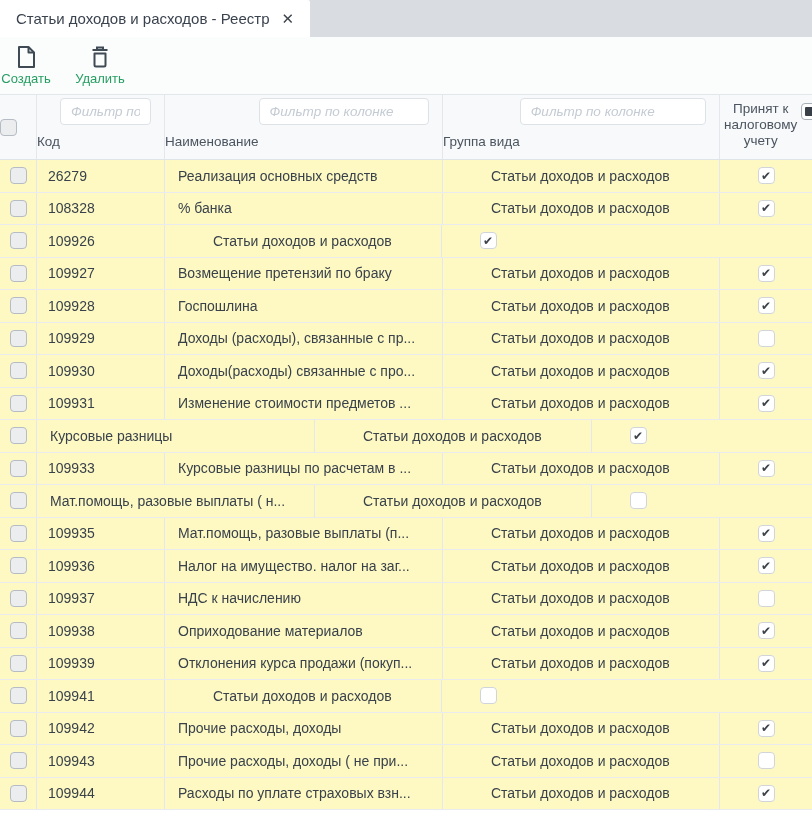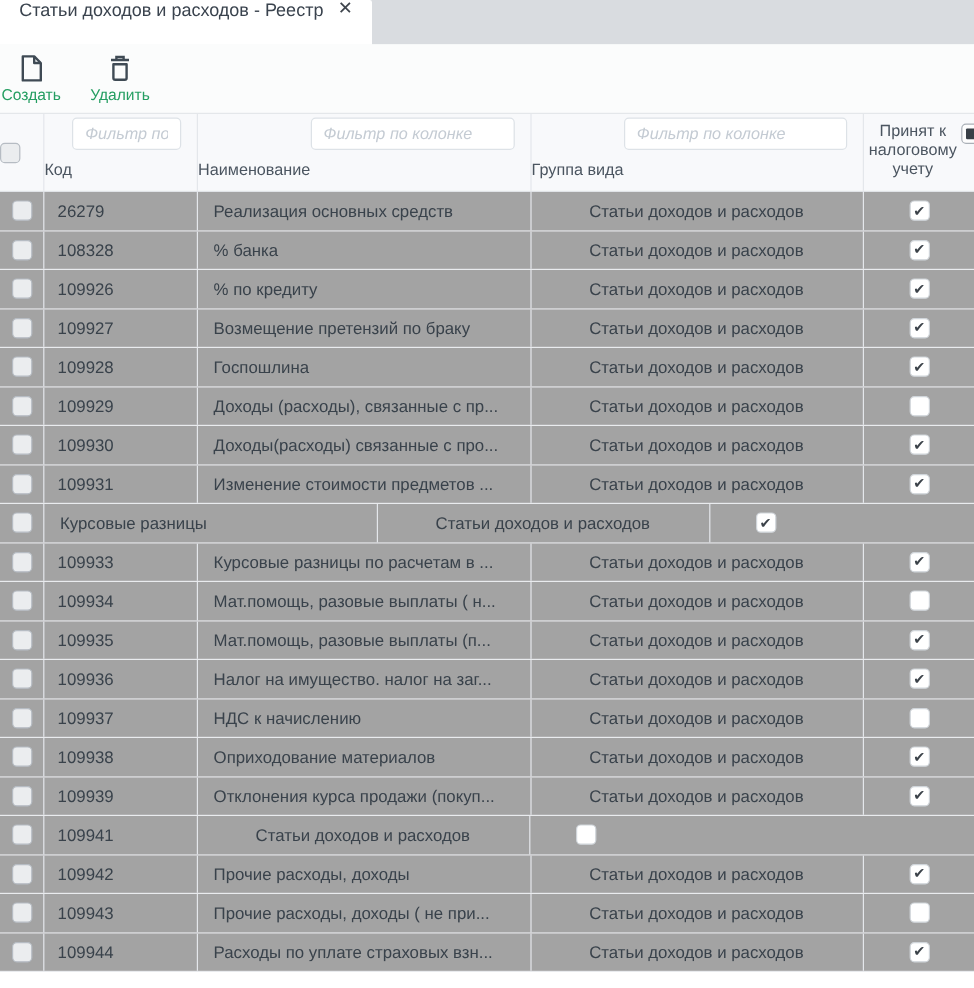--- a/index.html
+++ b/index.html
@@ -5,21 +5,21 @@
   html,body{margin:0;padding:0;}
   body{
     width:812px;height:823px;overflow:hidden;
     font-family:"Liberation Sans","DejaVu Sans",sans-serif;
     background:#ffffff;color:#39424b;
     -webkit-font-smoothing:antialiased;
   }
   
   .tabbar{height:37px;background:#d9dce0;display:flex;align-items:stretch;}
   .tab{
-    background:#ffffff;display:flex;align-items:flex-start;gap:12px;
+    background:#ffffff;display:flex;align-items:center;gap:12px;
     padding:0 16px;max-width:320px;border-top-right-radius:2px;
   }
   .tab-title{font-size:15px;color:#3a434e;white-space:nowrap;}
   .tab-close{font-size:15px;color:#3f454d;font-weight:bold;cursor:pointer;line-height:1;}
   
   .toolbar{
     height:58px;background:#fbfcfc;border-bottom:1px solid #e4e7ea;
     display:flex;align-items:center;gap:22px;box-sizing:border-box;
   }
   .tbtn{
@@ -59,21 +59,21 @@
   .cb{
     width:17px;height:17px;border-radius:4px;box-sizing:border-box;
     display:inline-flex;align-items:center;justify-content:center;cursor:pointer;
   }
   .cb-gray{background:#ebedef;border:1px solid #b6bcc3;}
   .cb-white{background:#ffffff;border:1px solid #d0d5da;}
   .cb-ind{background:#fdfdfd;border:1px solid #aab0b7;}
   .cb-ind::after{content:"";width:9px;height:9px;background:#383f46;border-radius:1px;}
   .cb-white.checked::after{content:"✔";font-size:12px;font-weight:bold;color:#3b4249;line-height:1;}
   
-  .row{display:flex;height:31.5px;border-bottom:1px solid #e9ebee;background:#a3a3a3;}
+  .row{display:flex;height:31.5px;border-bottom:1px solid #e9ebee;background:#fef9c3;}
   .row .cell{display:flex;align-items:center;overflow:hidden;}
   .row .c0{justify-content:center;}
   .row .c4{justify-content:center;}
   .txt{white-space:nowrap;overflow:hidden;font-size:14px;color:#39424b;padding:0 10px;}
   .c1 .txt{padding-left:11px;}
   .c2 .txt{padding-left:13px;}
   .c3 .txt{padding-left:8px;margin-left:40px;}
 </style>
 </head>
 <body>
@@ -179,23 +179,20 @@
     </div>
   </div>
 
   <div class="row">
     <div class="cell c0 vb">
       <span class="cb cb-gray"></span>
     </div>
     <div class="cell c1 vb">
           <span class="txt">109926</span>
         </div>
-    <div class="cell c2 vb">
-          <span class="txt">% по кредиту</span>
-        </div>
     <div class="cell c3 vb">
           <span class="txt">Статьи доходов и расходов</span>
         </div>
     <div class="cell c4">
       <span class="cb cb-white checked"></span>
     </div>
   </div>
 
   <div class="row">
     <div class="cell c0 vb">
@@ -317,23 +314,20 @@
         </div>
     <div class="cell c4">
       <span class="cb cb-white checked"></span>
     </div>
   </div>
 
   <div class="row">
     <div class="cell c0 vb">
       <span class="cb cb-gray"></span>
     </div>
-    <div class="cell c1 vb">
-          <span class="txt">109934</span>
-        </div>
     <div class="cell c2 vb">
           <span class="txt">Мат.помощь, разовые выплаты ( н...</span>
         </div>
     <div class="cell c3 vb">
           <span class="txt">Статьи доходов и расходов</span>
         </div>
     <div class="cell c4">
       <span class="cb cb-white"></span>
     </div>
   </div>

